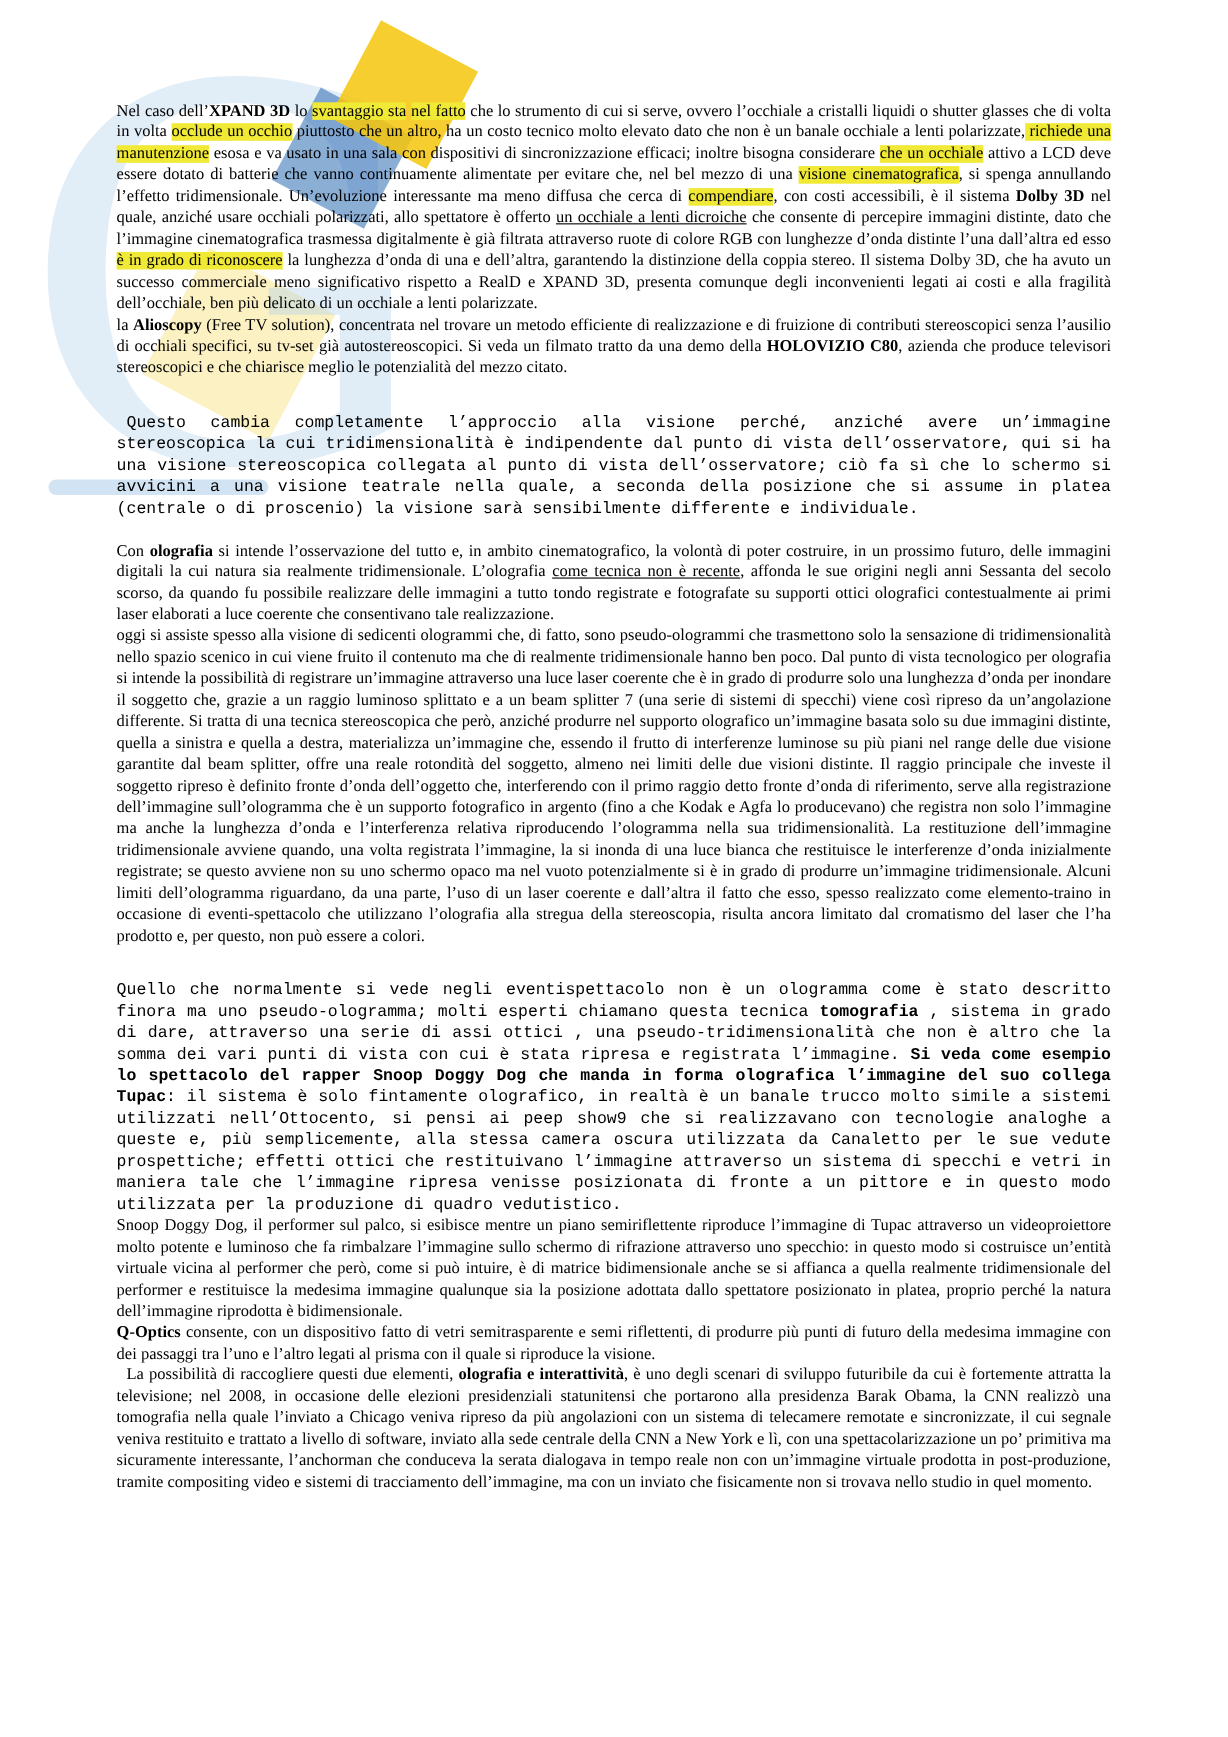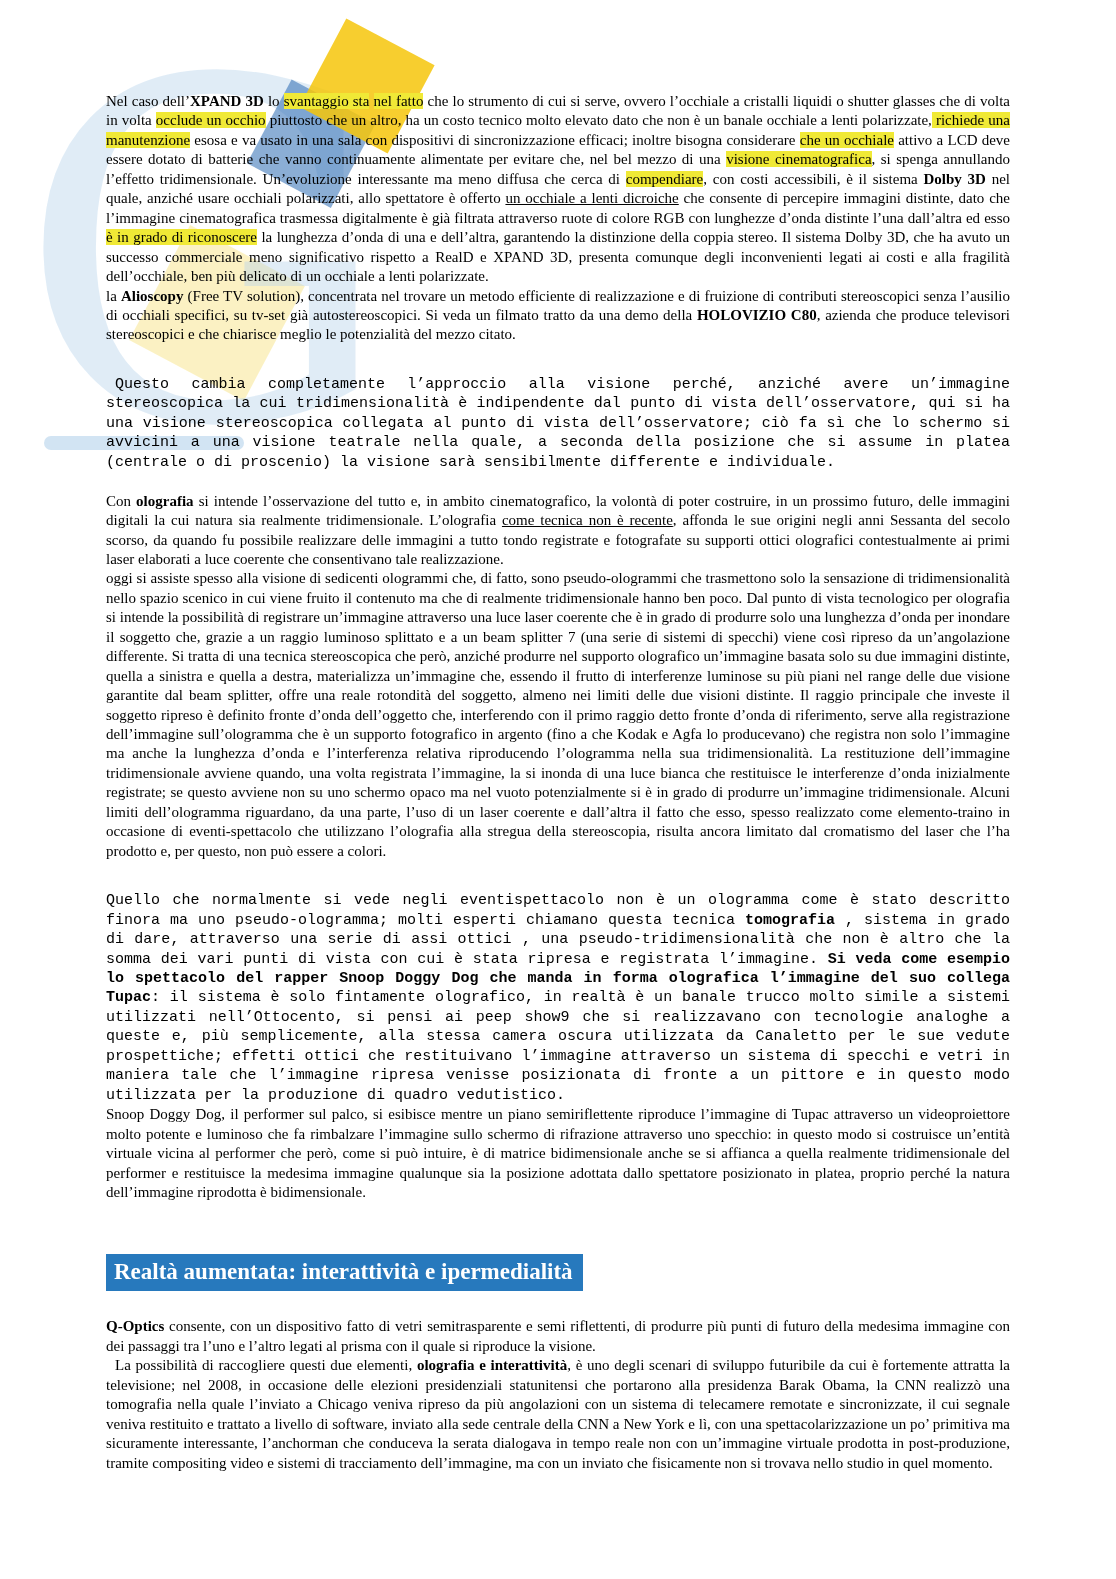--- a/index.html
+++ b/index.html
@@ -39,16 +39,15 @@
 </svg>
 
 <div class="content">
     <p class="para"><span>Nel caso dell’</span><span class="b">XPAND 3D</span><span> lo </span><span class="hl">svantaggio sta</span><span> </span><span class="hl">nel fatto</span><span> che lo strumento di cui si serve, ovvero l’occhiale a cristalli liquidi o shutter glasses che di volta in volta </span><span class="hl">occlude un occhio</span><span> piuttosto che un altro, ha un costo tecnico molto elevato dato che non è un banale occhiale a lenti polarizzate,</span><span class="hl"> richiede una manutenzione</span><span> esosa e va usato in una sala con dispositivi di sincronizzazione efficaci; inoltre bisogna considerare </span><span class="hl">che un occhiale</span><span> attivo a LCD deve essere dotato di batterie che vanno continuamente alimentate per evitare che, nel bel mezzo di una </span><span class="hl">visione cinematografica</span><span>, si spenga annullando l’effetto tridimensionale. Un’evoluzione interessante ma meno diffusa che cerca di </span><span class="hl">compendiare</span><span>, con costi accessibili, è il sistema </span><span class="b">Dolby 3D</span><span> nel quale, anziché usare occhiali polarizzati, allo spettatore è offerto </span><span class="u">un occhiale a lenti dicroiche</span><span> che consente di percepire immagini distinte, dato che l’immagine cinematografica trasmessa digitalmente è già filtrata attraverso ruote di colore RGB con lunghezze d’onda distinte l’una dall’altra ed esso </span><span class="hl">è in grado di riconoscere</span><span> la lunghezza d’onda di una e dell’altra, garantendo la distinzione della coppia stereo. Il sistema Dolby 3D, che ha avuto un successo commerciale meno significativo rispetto a RealD e XPAND 3D, presenta comunque degli inconvenienti legati ai costi e alla fragilità dell’occhiale, ben più delicato di un occhiale a lenti polarizzate.</span></p>
     <p class="para"><span>la </span><span class="b">Alioscopy</span><span> (Free TV solution), concentrata nel trovare un metodo efficiente di realizzazione e di fruizione di contributi stereoscopici senza l’ausilio di occhiali specifici, su tv-set già autostereoscopici. Si veda un filmato tratto da una demo della </span><span class="b">HOLOVIZIO C80</span><span>, azienda che produce televisori stereoscopici e che chiarisce meglio le potenzialità del mezzo citato.</span></p>
     <p class="para g-big indent"><span>Questo cambia completamente l’approccio alla visione perché, anziché avere un’immagine stereoscopica la cui tridimensionalità è indipendente dal punto di vista dell’osservatore, qui si ha una visione stereoscopica collegata al punto di vista dell’osservatore; ciò fa sì che lo schermo si avvicini a una visione teatrale nella quale, a seconda della posizione che si assume in platea (centrale o di proscenio) la visione sarà sensibilmente differente e individuale.</span></p>
     <p class="para g-line"><span>Con </span><span class="b">olografia</span><span> si intende l’osservazione del tutto e, in ambito cinematografico, la volontà di poter costruire, in un prossimo futuro, delle immagini digitali la cui natura sia realmente tridimensionale. L’olografia </span><span class="u">come tecnica non è recente</span><span>, affonda le sue origini negli anni Sessanta del secolo scorso, da quando fu possibile realizzare delle immagini a tutto tondo registrate e fotografate su supporti ottici olografici contestualmente ai primi laser elaborati a luce coerente che consentivano tale realizzazione.</span></p>
     <p class="para"><span>oggi si assiste spesso alla visione di sedicenti ologrammi che, di fatto, sono pseudo-ologrammi che trasmettono solo la sensazione di tridimensionalità nello spazio scenico in cui viene fruito il contenuto ma che di realmente tridimensionale hanno ben poco. Dal punto di vista tecnologico per olografia si intende la possibilità di registrare un’immagine attraverso una luce laser coerente che è in grado di produrre solo una lunghezza d’onda per inondare il soggetto che, grazie a un raggio luminoso splittato e a un beam splitter 7 (una serie di sistemi di specchi) viene così ripreso da un’angolazione differente. Si tratta di una tecnica stereoscopica che però, anziché produrre nel supporto olografico un’immagine basata solo su due immagini distinte, quella a sinistra e quella a destra, materializza un’immagine che, essendo il frutto di interferenze luminose su più piani nel range delle due visione garantite dal beam splitter, offre una reale rotondità del soggetto, almeno nei limiti delle due visioni distinte. Il raggio principale che investe il soggetto ripreso è definito fronte d’onda dell’oggetto che, interferendo con il primo raggio detto fronte d’onda di riferimento, serve alla registrazione dell’immagine sull’ologramma che è un supporto fotografico in argento (fino a che Kodak e Agfa lo producevano) che registra non solo l’immagine ma anche la lunghezza d’onda e l’interferenza relativa riproducendo l’ologramma nella sua tridimensionalità. La restituzione dell’immagine tridimensionale avviene quando, una volta registrata l’immagine, la si inonda di una luce bianca che restituisce le interferenze d’onda inizialmente registrate; se questo avviene non su uno schermo opaco ma nel vuoto potenzialmente si è in grado di produrre un’immagine tridimensionale. Alcuni limiti dell’ologramma riguardano, da una parte, l’uso di un laser coerente e dall’altra il fatto che esso, spesso realizzato come elemento-traino in occasione di eventi-spettacolo che utilizzano l’olografia alla stregua della stereoscopia, risulta ancora limitato dal cromatismo del laser che l’ha prodotto e, per questo, non può essere a colori.</span></p>
     <p class="para g-big"><span>Quello che normalmente si vede negli eventispettacolo non è un ologramma come è stato descritto finora ma uno pseudo-ologramma; molti esperti chiamano questa tecnica </span><span class="b">tomografia</span><span> , sistema in grado di dare, attraverso una serie di assi ottici , una pseudo-tridimensionalità che non è altro che la somma dei vari punti di vista con cui è stata ripresa e registrata l’immagine. </span><span class="b">Si veda come esempio lo spettacolo del rapper Snoop Doggy Dog che manda in forma olografica l’immagine del suo collega Tupac</span><span>: il sistema è solo fintamente olografico, in realtà è un banale trucco molto simile a sistemi utilizzati nell’Ottocento, si pensi ai peep show9 che si realizzavano con tecnologie analoghe a queste e, più semplicemente, alla stessa camera oscura utilizzata da Canaletto per le sue vedute prospettiche; effetti ottici che restituivano l’immagine attraverso un sistema di specchi e vetri in maniera tale che l’immagine ripresa venisse posizionata di fronte a un pittore e in questo modo utilizzata per la produzione di quadro vedutistico.</span></p>
     <p class="para"><span>Snoop Doggy Dog, il performer sul palco, si esibisce mentre un piano semiriflettente riproduce l’immagine di Tupac attraverso un videoproiettore molto potente e luminoso che fa rimbalzare l’immagine sullo schermo di rifrazione attraverso uno specchio: in questo modo si costruisce un’entità virtuale vicina al performer che però, come si può intuire, è di matrice bidimensionale anche se si affianca a quella realmente tridimensionale del performer e restituisce la medesima immagine qualunque sia la posizione adottata dallo spettatore posizionato in platea, proprio perché la natura dell’immagine riprodotta è bidimensionale.</span></p>
-    <h1 class="heading"><span class="heading-chip">Realtà aumentata: interattività e ipermedialità</span></h1>
     <p class="para"><span class="b">Q-Optics</span><span> consente, con un dispositivo fatto di vetri semitrasparente e semi riflettenti, di produrre più punti di futuro della medesima immagine con dei passaggi tra l’uno e l’altro legati al prisma con il quale si riproduce la visione.</span></p>
     <p class="para indent"><span>La possibilità di raccogliere questi due elementi, </span><span class="b">olografia e interattività</span><span>, è uno degli scenari di sviluppo futuribile da cui è fortemente attratta la televisione; nel 2008, in occasione delle elezioni presidenziali statunitensi che portarono alla presidenza Barak Obama, la CNN realizzò una tomografia nella quale l’inviato a Chicago veniva ripreso da più angolazioni con un sistema di telecamere remotate e sincronizzate, il cui segnale veniva restituito e trattato a livello di software, inviato alla sede centrale della CNN a New York e lì, con una spettacolarizzazione un po’ primitiva ma sicuramente interessante, l’anchorman che conduceva la serata dialogava in tempo reale non con un’immagine virtuale prodotta in post-produzione, tramite compositing video e sistemi di tracciamento dell’immagine, ma con un inviato che fisicamente non si trovava nello studio in quel momento.</span></p>
   </div>
 
 </body></html>

